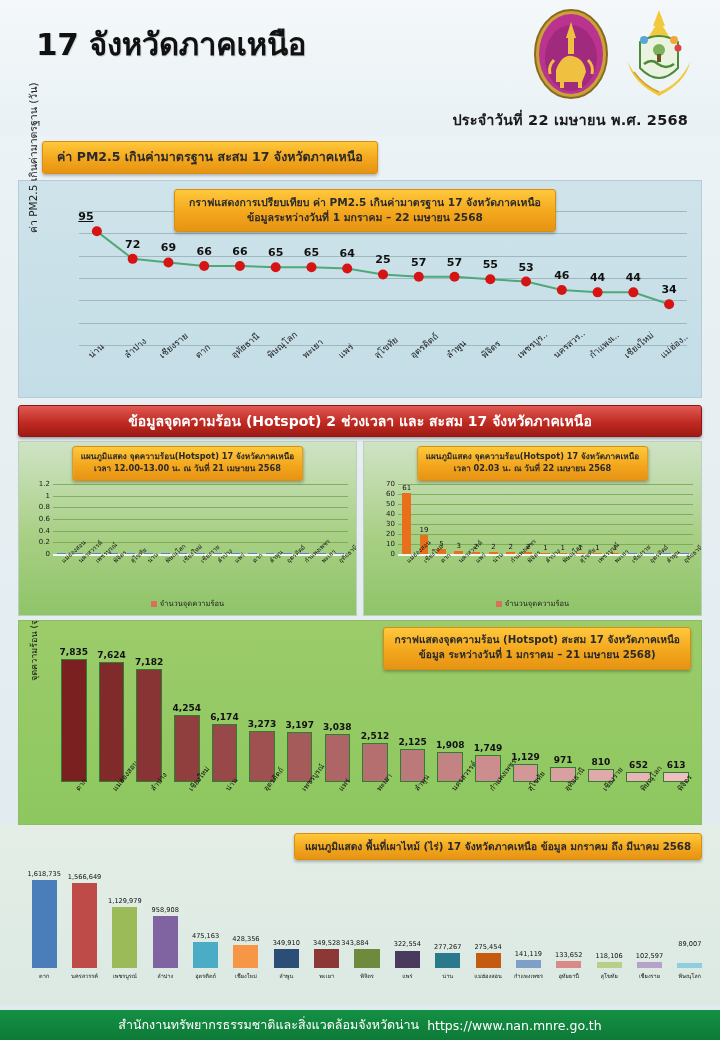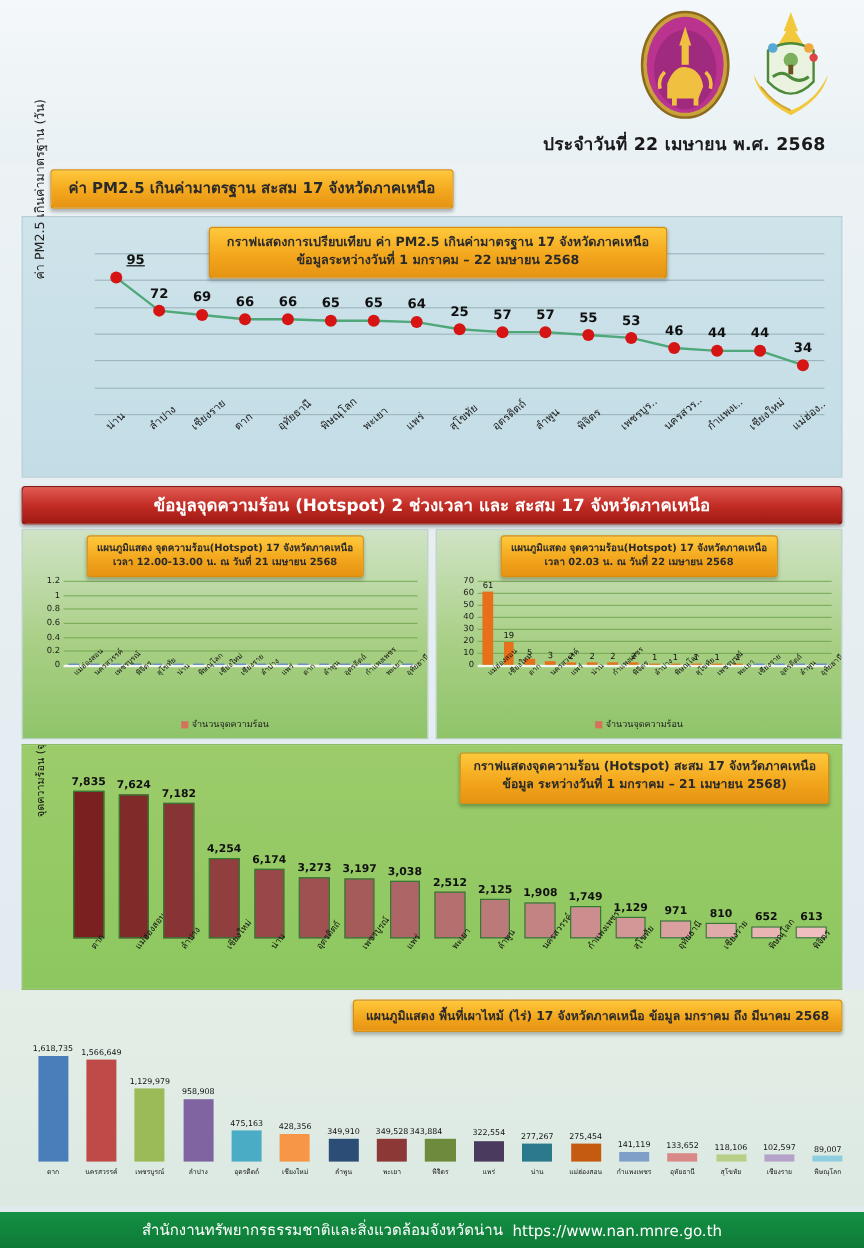--- a/index.html
+++ b/index.html
@@ -113,20 +113,21 @@
     color:#fff;font-size:12.5px;display:flex;align-items:center;
     justify-content:center;gap:8px;}
 </style>
 </head>
 <body>
 
 <div id="page">
 
   <div class="header">
     <div class="title">
+      <span class="l2">17 จังหวัดภาคเหนือ</span>
     </div>
     <div class="date">ประจำวันที่  22 เมษายน  พ.ศ.  2568</div>
 
     <div class="seals">
 
       <svg class="seal" viewBox="0 0 78 92">
         <ellipse cx="39" cy="46" rx="36" ry="44" fill="#caa23a"></ellipse>
         <ellipse cx="39" cy="46" rx="32" ry="40" fill="#b9338f"></ellipse>
         <ellipse cx="39" cy="50" rx="26" ry="33" fill="#a02a7e"></ellipse>
         <path d="M39 14 L44 30 L34 30 Z" fill="#f0c040"></path>
@@ -188,21 +189,21 @@
           <circle cx="304" cy="63.41071428571428" r="5" fill="#d61414"></circle>
           <circle cx="339.7647058823529" cy="65.80357142857143" r="5" fill="#d61414"></circle>
           <circle cx="375.52941176470586" cy="65.80357142857143" r="5" fill="#d61414"></circle>
           <circle cx="411.29411764705884" cy="68.19642857142857" r="5" fill="#d61414"></circle>
           <circle cx="447.05882352941177" cy="70.58928571428572" r="5" fill="#d61414"></circle>
           <circle cx="482.8235294117647" cy="78.96428571428572" r="5" fill="#d61414"></circle>
           <circle cx="518.5882352941177" cy="81.35714285714286" r="5" fill="#d61414"></circle>
           <circle cx="554.3529411764706" cy="81.35714285714286" r="5" fill="#d61414"></circle>
           <circle cx="590.1176470588235" cy="93.32142857142858" r="5" fill="#d61414"></circle>
         </svg>
-        <div class="ptlabel" style="left: 34px; top: 12.3393px; text-decoration: underline;">95</div>
+        <div class="ptlabel" style="left: 7px; top: 12.3393px; text-decoration: underline;">95</div>
         <div class="ptlabel" style="left: 53.6471px; top: 39.8571px;">72</div>
         <div class="ptlabel" style="left: 89.4118px; top: 43.4464px;">69</div>
         <div class="ptlabel" style="left: 125.176px; top: 47.0357px;">66</div>
         <div class="ptlabel" style="left: 160.941px; top: 47.0357px;">66</div>
         <div class="ptlabel" style="left: 196.706px; top: 48.2321px;">65</div>
         <div class="ptlabel" style="left: 232.471px; top: 48.2321px;">65</div>
         <div class="ptlabel" style="left: 268.235px; top: 49.4286px;">64</div>
         <div class="ptlabel" style="left: 304px; top: 55.4107px;">25</div>
         <div class="ptlabel" style="left: 339.765px; top: 57.8036px;">57</div>
         <div class="ptlabel" style="left: 375.529px; top: 57.8036px;">57</div>
@@ -492,21 +493,21 @@
         <div class="p4bar" style="left: 532.255px; width: 25.0188px; height: 7.25539px; background: rgb(217, 138, 136);"></div>
         <div class="p4val" style="left: 544.765px; top: 85.7446px;">133,652</div>
         <div class="p4x" style="left: 544.765px;">อุทัยธานี</div>
         <div class="p4bar" style="left: 572.608px; width: 25.0188px; height: 6.41147px; background: rgb(185, 207, 135);"></div>
         <div class="p4val" style="left: 585.118px; top: 86.5885px;">118,106</div>
         <div class="p4x" style="left: 585.118px;">สุโขทัย</div>
         <div class="p4bar" style="left: 612.961px; width: 25.0188px; height: 5.56955px; background: rgb(180, 162, 200);"></div>
         <div class="p4val" style="left: 625.471px; top: 87.4304px;">102,597</div>
         <div class="p4x" style="left: 625.471px;">เชียงราย</div>
         <div class="p4bar" style="left: 653.314px; width: 25.0188px; height: 4.83181px; background: rgb(143, 206, 222);"></div>
-        <div class="p4val" style="left: 665.824px; top: 89px;">89,007</div>
+        <div class="p4val" style="left: 665.824px; top: 75px;">89,007</div>
         <div class="p4x" style="left: 665.824px;">พิษณุโลก</div>
       </div>
   </div>
 
   <div class="footer">
     <span>สำนักงานทรัพยากรธรรมชาติและสิ่งแวดล้อมจังหวัดน่าน</span>
     <span>https://www.nan.mnre.go.th</span>
   </div>
 </div>
 

